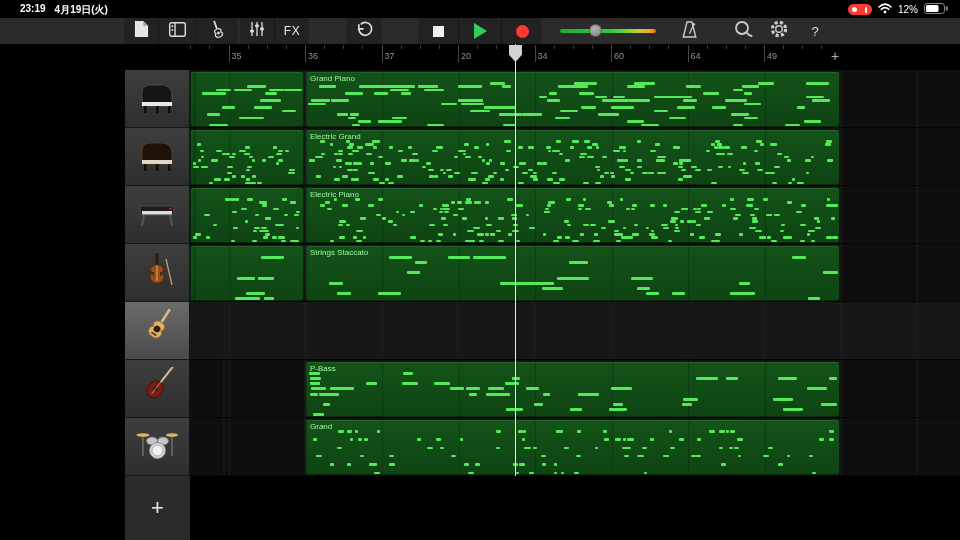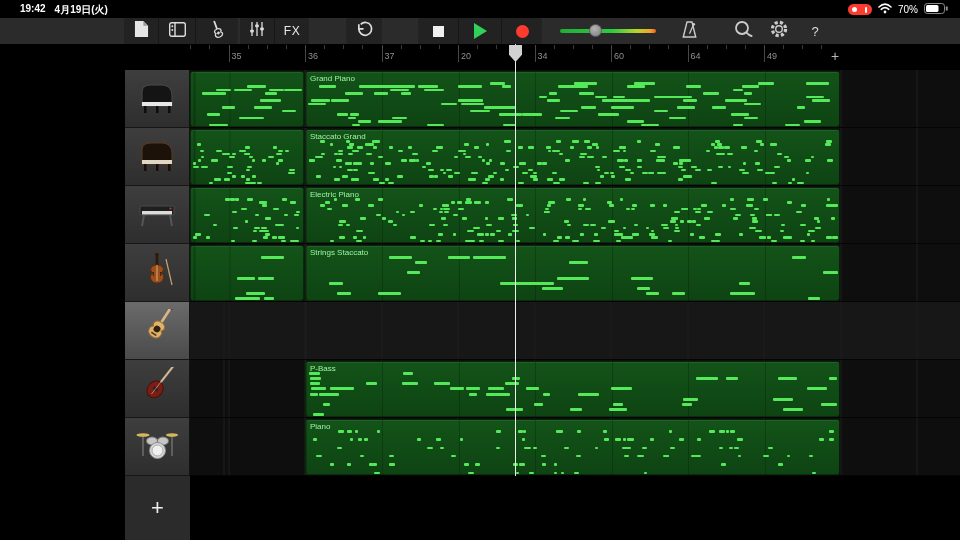--- a/index.html
+++ b/index.html
@@ -70,36 +70,36 @@
       display:flex;align-items:center;justify-content:center;}
   .add-track-label{font-size:22px;font-weight:300;color:#ececec;}
 </style>
 </head>
 <body>
 
 <div class="app">
 
   <div class="statusbar">
     <div class="sb-left">
-      <span>19:42</span>
+      <span>23:19</span>
       <span>4月19日(火)</span>
     </div>
     <div class="sb-right">
       <span class="rec-pill">
           <span class="dot"></span>
           <span class="bar"></span>
         </span>
       <span>
         <svg width="14" height="11" viewBox="0 0 14 11">
             <path d="M1 4 Q7 -1.6 13 4" stroke="#fff" fill="none" stroke-width="1.6" stroke-linecap="round"></path>
             <path d="M3.2 6.3 Q7 3 10.8 6.3" stroke="#fff" fill="none" stroke-width="1.6" stroke-linecap="round"></path>
             <circle cx="7" cy="9" r="1.4" fill="#fff"></circle>
           </svg>
       </span>
-      <span>70%</span>
+      <span>12%</span>
       <span>
         <svg width="24" height="11" viewBox="0 0 24 11">
             <rect x="0.5" y="0.5" width="20" height="10" rx="2.8" stroke="#8a8a8a" fill="none"></rect>
             <rect x="2" y="2" width="12.5" height="7" rx="1.6" fill="#fff"></rect>
             <rect x="21.8" y="3.3" width="2" height="4.4" rx="1" fill="#8a8a8a"></rect>
           </svg>
       </span>
     </div>
   </div>
 
@@ -453,21 +453,21 @@
         <div class="note" style="left: 41.4969px; top: 22.7692px; width: 3.8436px; height: 2.5px; background: rgb(85, 232, 90);"></div>
         <div class="note" style="left: 48.4287px; top: 19.5769px; width: 6.76978px; height: 2.5px; background: rgb(85, 232, 90);"></div>
         <div class="note" style="left: 71.3203px; top: 29.1538px; width: 3.35965px; height: 2.5px; background: rgb(85, 232, 90);"></div>
         <div class="note" style="left: 55.3875px; top: 48.3077px; width: 3.91184px; height: 2.5px; background: rgb(85, 232, 90);"></div>
         <div class="note" style="left: 36.4654px; top: 41.9231px; width: 4.58844px; height: 2.5px; background: rgb(85, 232, 90);"></div>
         <div class="note" style="left: 9.18248px; top: 19.5769px; width: 3.43324px; height: 2.5px; background: rgb(85, 232, 90);"></div>
         <div class="note" style="left: 38.2408px; top: 25.9615px; width: 5.29258px; height: 2.5px; background: rgb(85, 232, 90);"></div>
         <div class="note" style="left: 30.6408px; top: 22.7692px; width: 5.13548px; height: 2.5px; background: rgb(85, 232, 90);"></div>
       </div>
     <div class="region main">
-      <span class="rlabel">Staccato Grand</span>
+      <span class="rlabel">Electric Grand</span>
     <div class="note" style="left: 126.169px; top: 19.5769px; width: 5.48747px; height: 2.5px; background: rgb(85, 232, 90);"></div>
         <div class="note" style="left: 193.83px; top: 48.3077px; width: 3.82127px; height: 2.5px; background: rgb(85, 232, 90);"></div>
         <div class="note" style="left: 355.603px; top: 41.9231px; width: 4.78149px; height: 2.5px; background: rgb(85, 232, 90);"></div>
         <div class="note" style="left: 58.542px; top: 13.1923px; width: 3.06609px; height: 2.5px; background: rgb(85, 232, 90);"></div>
         <div class="note" style="left: 263.981px; top: 16.3846px; width: 3.73153px; height: 2.5px; background: rgb(85, 232, 90);"></div>
         <div class="note" style="left: 119.745px; top: 32.3462px; width: 5.20828px; height: 2.5px; background: rgb(85, 232, 90);"></div>
         <div class="note" style="left: 350.733px; top: 41.9231px; width: 6.12575px; height: 2.5px; background: rgb(85, 232, 90);"></div>
         <div class="note" style="left: 351.465px; top: 25.9615px; width: 3.40825px; height: 2.5px; background: rgb(85, 232, 90);"></div>
         <div class="note" style="left: 27.0701px; top: 35.5385px; width: 3.01841px; height: 2.5px; background: rgb(85, 232, 90);"></div>
         <div class="note" style="left: 92.0642px; top: 19.5769px; width: 4.85612px; height: 2.5px; background: rgb(85, 232, 90);"></div>
@@ -1080,21 +1080,21 @@
             <line x1="37" y1="11" x2="37" y2="31" stroke="#8a8a8a" stroke-width="1"></line>
             <ellipse cx="37" cy="10" rx="6" ry="1.7" fill="#d4b85a"></ellipse>
             <ellipse cx="17" cy="16" rx="5.5" ry="4" fill="#c6c6c6" stroke="#777"></ellipse>
             <ellipse cx="28" cy="16" rx="5.5" ry="4" fill="#c6c6c6" stroke="#777"></ellipse>
             <circle cx="22.5" cy="25.5" r="8" fill="#d8d8d8" stroke="#8a8a8a"></circle>
             <circle cx="22.5" cy="25.5" r="5.5" fill="#f0f0f0" stroke="#a8a8a8"></circle>
           </svg>
       </span>
     </div>
     <div class="region main">
-      <span class="rlabel">Piano</span>
+      <span class="rlabel">Grand</span>
     <div class="note" style="left: 24.1959px; top: 43.2px; width: 4.2768px; height: 2.5px; background: rgb(85, 232, 90);"></div>
         <div class="note" style="left: 62.8382px; top: 43.2px; width: 4.45769px; height: 2.5px; background: rgb(85, 232, 90);"></div>
         <div class="note" style="left: 413.088px; top: 10px; width: 5.64945px; height: 2.5px; background: rgb(85, 232, 90);"></div>
         <div class="note" style="left: 480.671px; top: 34.9px; width: 3.54224px; height: 2.5px; background: rgb(85, 232, 90);"></div>
         <div class="note" style="left: 364.27px; top: 26.6px; width: 4.48774px; height: 2.5px; background: rgb(85, 232, 90);"></div>
         <div class="note" style="left: 70.644px; top: 10px; width: 3.16107px; height: 2.5px; background: rgb(85, 232, 90);"></div>
         <div class="note" style="left: 268.338px; top: 51.5px; width: 4.24975px; height: 2.5px; background: rgb(85, 232, 90);"></div>
         <div class="note" style="left: 153.857px; top: 18.3px; width: 3.17257px; height: 2.5px; background: rgb(85, 232, 90);"></div>
         <div class="note" style="left: 111.446px; top: 18.3px; width: 3.40832px; height: 2.5px; background: rgb(85, 232, 90);"></div>
         <div class="note" style="left: 431.814px; top: 34.9px; width: 3.02477px; height: 2.5px; background: rgb(85, 232, 90);"></div>

